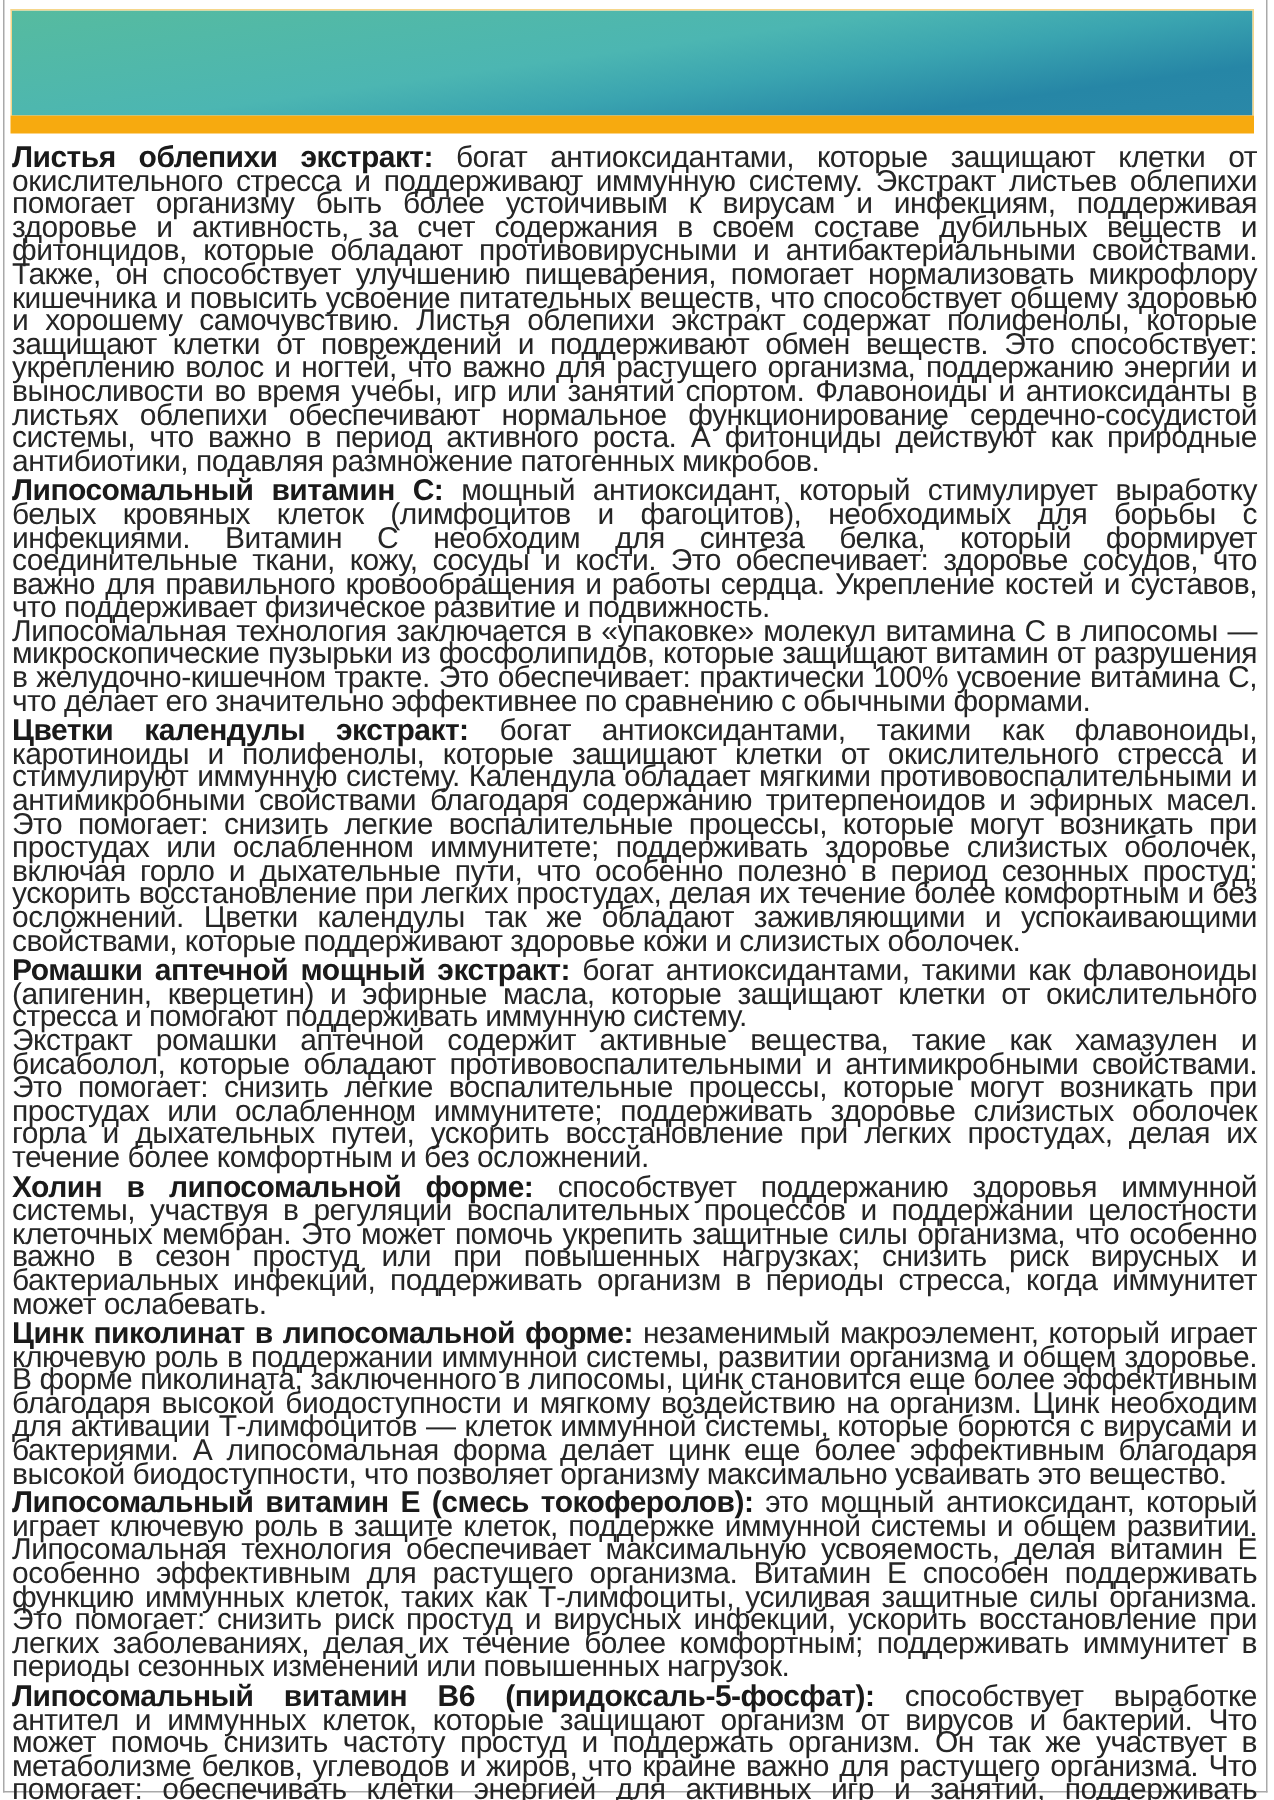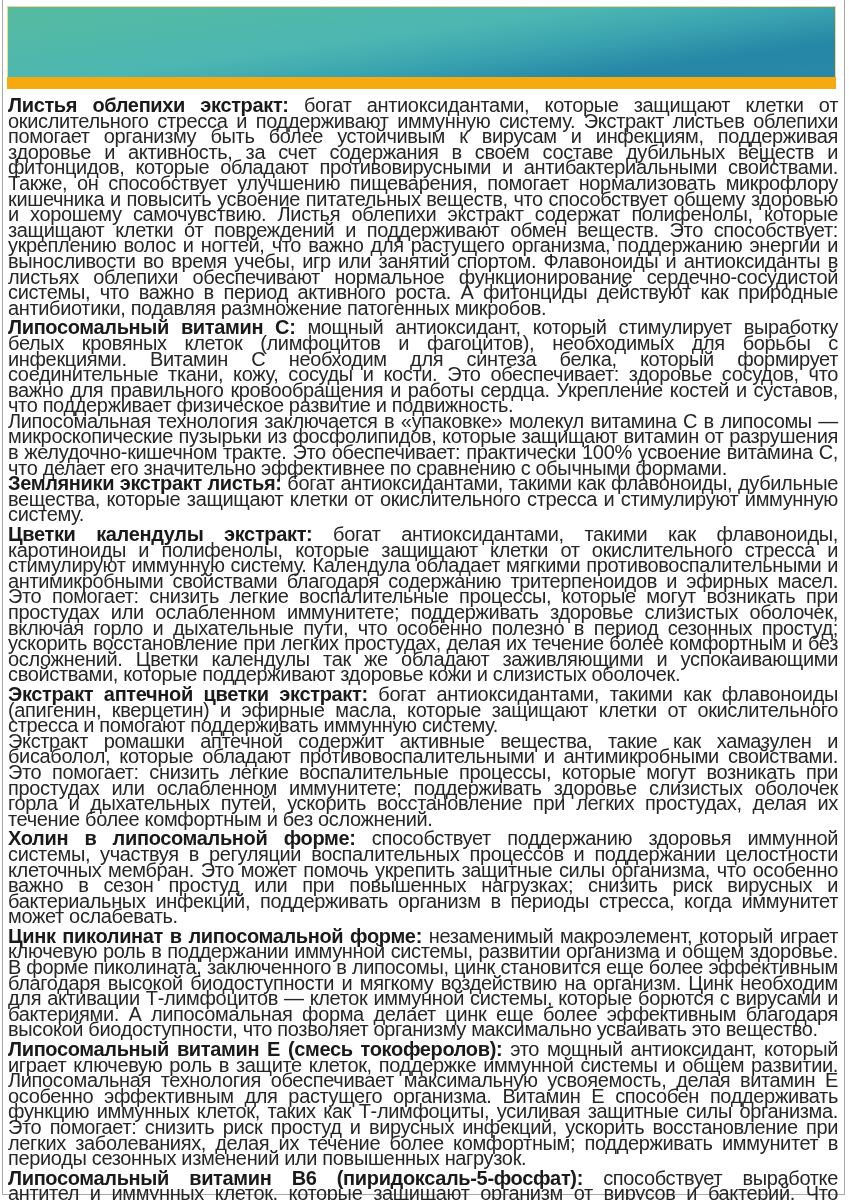--- a/index.html
+++ b/index.html
@@ -35,25 +35,24 @@
 <div class="frame"></div>
 <div class="banner"></div>
 <div class="stripe"></div>
 
 <div class="content">
   <p><b>Листья облепихи экстракт:</b><span> богат антиоксидантами, которые защищают клетки от окислительного стресса и поддерживают иммунную систему.  Экстракт листьев облепихи помогает организму быть более устойчивым к вирусам и инфекциям, поддерживая здоровье и активность, за счет содержания в своем составе дубильных веществ и фитонцидов, которые обладают противовирусными и антибактериальными свойствами.  Также, он способствует улучшению пищеварения, помогает нормализовать микрофлору кишечника и повысить усвоение питательных веществ, что способствует общему здоровью и хорошему самочувствию. Листья облепихи экстракт содержат полифенолы, которые защищают клетки от повреждений и поддерживают обмен веществ. Это способствует: укреплению волос и ногтей, что важно для растущего организма, поддержанию энергии и выносливости во время учебы, игр или занятий спортом. Флавоноиды и антиоксиданты в листьях облепихи обеспечивают нормальное функционирование сердечно-сосудистой системы, что важно в период активного роста. А фитонциды действуют как природные антибиотики, подавляя размножение патогенных микробов.</span></p>
 
   <p><b>Липосомальный витамин С:</b><span> мощный антиоксидант, который стимулирует выработку белых кровяных клеток (лимфоцитов и фагоцитов), необходимых для борьбы с инфекциями. Витамин С необходим для синтеза белка, который формирует соединительные ткани, кожу, сосуды и кости. Это обеспечивает: здоровье сосудов, что важно для правильного кровообращения и работы сердца. Укрепление костей и суставов, что поддерживает физическое развитие и подвижность.</span></p>
   <p class="cont">Липосомальная технология заключается в «упаковке» молекул витамина С в липосомы — микроскопические пузырьки из фосфолипидов, которые защищают витамин от разрушения в желудочно-кишечном тракте. Это обеспечивает: практически 100% усвоение витамина С, что делает его значительно эффективнее по сравнению с обычными формами.</p>
 
-  <p class="cont"><b>Земляники экстракт листья:</b><span> богат антиоксидантами, такими как флавоноиды, дубильные вещества, которые защищают клетки от окислительного стресса и стимулируют иммунную систему.</span></p>
 
   <p><b>Цветки календулы экстракт:</b><span> богат антиоксидантами, такими как флавоноиды, каротиноиды и полифенолы, которые защищают клетки от окислительного стресса и стимулируют иммунную систему. Календула обладает мягкими противовоспалительными и антимикробными свойствами благодаря содержанию тритерпеноидов и эфирных масел. Это помогает: снизить легкие воспалительные процессы, которые могут возникать при простудах или ослабленном иммунитете; поддерживать здоровье слизистых оболочек, включая горло и дыхательные пути, что особенно полезно в период сезонных простуд; ускорить восстановление при легких простудах, делая их течение более комфортным и без осложнений. Цветки календулы так же обладают заживляющими и успокаивающими свойствами, которые поддерживают здоровье кожи и слизистых оболочек.</span></p>
 
-  <p><b>Экстракт аптечной цветки экстракт:</b><span> богат антиоксидантами, такими как флавоноиды (апигенин, кверцетин) и эфирные масла, которые защищают клетки от окислительного стресса и помогают поддерживать иммунную систему.</span></p>
+  <p><b>Ромашки аптечной мощный экстракт:</b><span> богат антиоксидантами, такими как флавоноиды (апигенин, кверцетин) и эфирные масла, которые защищают клетки от окислительного стресса и помогают поддерживать иммунную систему.</span></p>
   <p class="cont">Экстракт ромашки аптечной содержит активные вещества, такие как хамазулен и бисаболол, которые обладают противовоспалительными и антимикробными свойствами. Это помогает: снизить легкие воспалительные процессы, которые могут возникать при простудах или ослабленном иммунитете; поддерживать здоровье слизистых оболочек горла и дыхательных путей, ускорить восстановление при легких простудах, делая их течение более комфортным и без осложнений.</p>
 
   <p><b>Холин в липосомальной форме:</b><span> способствует поддержанию здоровья иммунной системы, участвуя в регуляции воспалительных процессов и поддержании целостности клеточных мембран. Это может помочь укрепить защитные силы организма, что особенно важно в сезон простуд или при повышенных нагрузках; снизить риск вирусных и бактериальных инфекций, поддерживать организм в периоды стресса, когда иммунитет может ослабевать.</span></p>
 
   <p><b>Цинк пиколинат в липосомальной форме:</b><span> незаменимый макроэлемент, который играет ключевую роль в поддержании иммунной системы, развитии организма и общем здоровье. В форме пиколината, заключенного в липосомы, цинк становится еще более эффективным благодаря высокой биодоступности и мягкому воздействию на организм. Цинк необходим для активации Т-лимфоцитов — клеток иммунной системы, которые борются с вирусами и бактериями. А липосомальная форма делает цинк еще более эффективным благодаря высокой биодоступности, что позволяет организму максимально усваивать это вещество.</span></p>
 
   <p><b>Липосомальный витамин Е (смесь токоферолов):</b><span> это мощный антиоксидант, который играет ключевую роль в защите клеток, поддержке иммунной системы и общем развитии. Липосомальная технология обеспечивает максимальную усвояемость, делая витамин Е особенно эффективным для растущего организма. Витамин Е способен поддерживать функцию иммунных клеток, таких как Т-лимфоциты, усиливая защитные силы организма. Это помогает: снизить риск простуд и вирусных инфекций, ускорить восстановление при легких заболеваниях, делая их течение более комфортным; поддерживать иммунитет в периоды сезонных изменений или повышенных нагрузок.</span></p>
 
   <p><b>Липосомальный витамин В6 (пиридоксаль-5-фосфат):</b><span> способствует выработке антител и иммунных клеток, которые защищают организм от вирусов и бактерий. Что может помочь снизить частоту простуд и поддержать организм. Он так же участвует в метаболизме белков, углеводов и жиров, что крайне важно для растущего организма. Что помогает: обеспечивать клетки энергией для активных игр и занятий, поддерживать здоровый обмен веществ, способствовать правильному формированию эритроцитов, предотвращая анемию. Липосомальный витамин В6 помогает организму справляться со стрессом, поддерживая баланс нервной системы. Он способствует выработке серотонина, который улучшает настроение и помогает чувствовать себя уверенно. Липосомальная форма минимизирует риск раздражения желудка.</span></p>
 </div>

